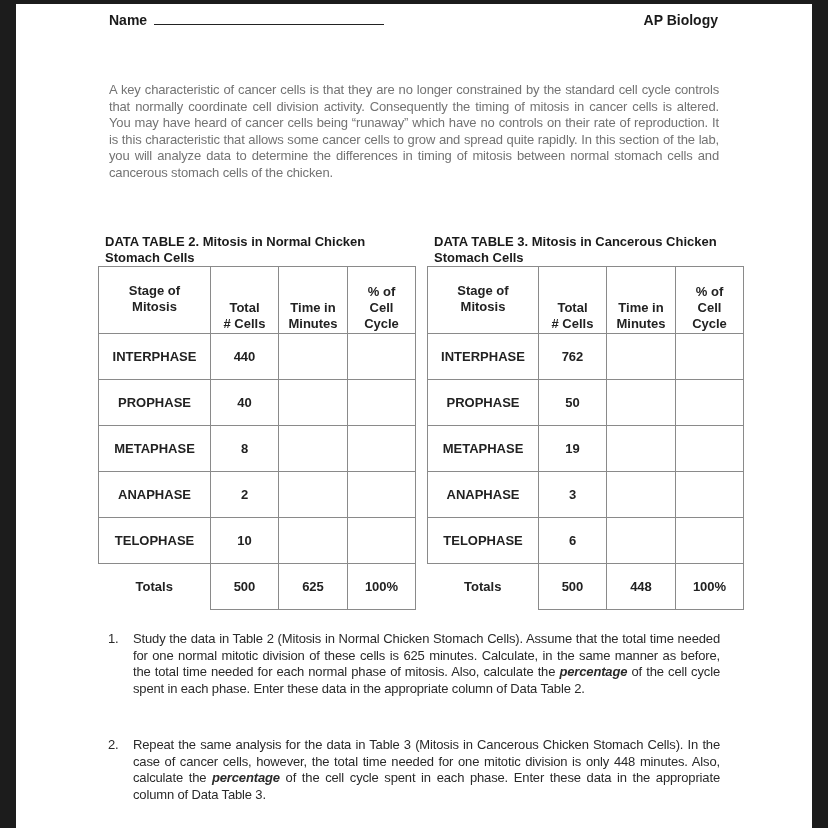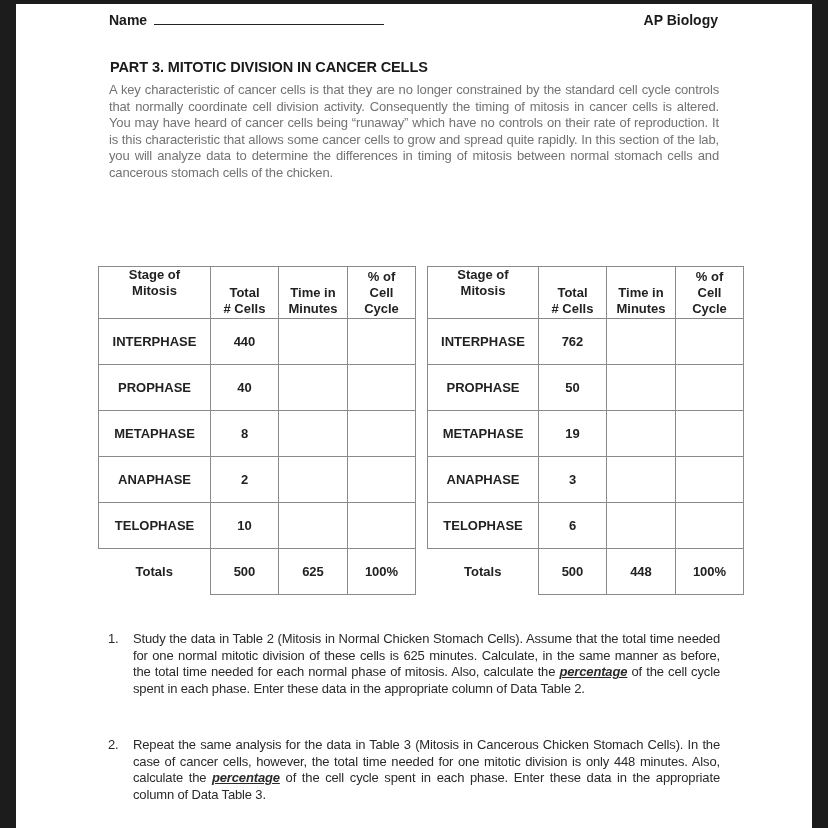--- a/index.html
+++ b/index.html
@@ -33,49 +33,49 @@
     font-size: 13px; font-weight: bold; color: #222;
   }
   table.dt td, table.dt th {
     border: 1.2px solid #8a8a8a; text-align: center; vertical-align: middle; padding: 0;
   }
   table.dt th { font-weight: bold; line-height: 16px; }
   table.dt tr.hrow th { height: 50px; }
   table.dt tr.drow td { height: 45px; }
   table.dt tr.totrow td { height: 45px; }
   table.dt tr.totrow td.nolbl { border: none; }
-  table.dt th.c-stage { vertical-align: top; padding-top: 0; }
+  table.dt th.c-stage { vertical-align: top; padding-top: 16px; }
   table.dt th.c-small { vertical-align: bottom; padding-bottom: 1px; }
   .t2 { left: 82px; top: 262px; }
   .t3 { left: 411px; top: 262px; }
   col.w1 { width: 112px; } col.w2 { width: 68px; } col.w3 { width: 69px; } col.w4 { width: 68px; }
   col.x1 { width: 111px; } col.x2 { width: 68px; } col.x3 { width: 69px; } col.x4 { width: 68px; }
 
   .qlist { left: 92px; width: 612px; font-size: 13px; line-height: 16.6px; color: #2a2a2a; letter-spacing: -0.15px; }
   .q1 { top: 627px; }
   .q2 { top: 733px; }
   .qnum { position: absolute; left: 0; top: 0; }
   .qtext { margin-left: 25px; text-align: justify; }
-  .emph { font-weight: bold; font-style: italic; text-decoration: underline; }
+  .emph { font-weight: bold; font-style: italic; }
   .q3-cut { left: 92px; top: 822px; width: 612px; height: 6px; overflow: hidden; font-size: 13px; color: #2a2a2a; }
 </style>
 </head>
 <body>
 
 <div class="page">
 
   <div class="abs hdr-name">
     <span>Name</span>
     <span class="hdr-line"></span>
   </div>
   <div class="abs hdr-course">AP Biology</div>
 
-  <div class="abs part-title">PART 3. MITOTIC DIVISION IN CANCER CELLS</div>
   <div class="abs intro">A key characteristic of cancer cells is that they are no longer constrained by the standard cell cycle controls that normally coordinate cell division activity.  Consequently the timing of mitosis in cancer cells is altered. You may have heard of cancer cells being “runaway” which have no controls on their rate of reproduction. It is this characteristic that allows some cancer cells to grow and spread quite rapidly. In this section of the lab, you will analyze data to determine the differences in timing of mitosis between normal stomach cells and cancerous stomach cells of the chicken.</div>
 
+  <div class="abs tcap cap2">DATA TABLE 2. Mitosis in Normal Chicken Stomach Cells</div>
   <table class="dt t2">
     <colgroup>
         <col class="w1">
         <col class="w2">
         <col class="w3">
         <col class="w4">
       </colgroup>
     <tbody>
         <tr class="hrow">
       <th class="c-stage">
@@ -123,20 +123,21 @@
     </tr>
     <tr class="totrow">
       <td class="nolbl">Totals</td>
       <td>500</td>
       <td>625</td>
       <td>100%</td>
     </tr>
   </tbody>
     </table>
 
+  <div class="abs tcap cap3">DATA TABLE 3. Mitosis in Cancerous Chicken Stomach Cells</div>
   <table class="dt t3">
     <colgroup>
         <col class="x1">
         <col class="x2">
         <col class="x3">
         <col class="x4">
       </colgroup>
     <tbody>
         <tr class="hrow">
       <th class="c-stage">

